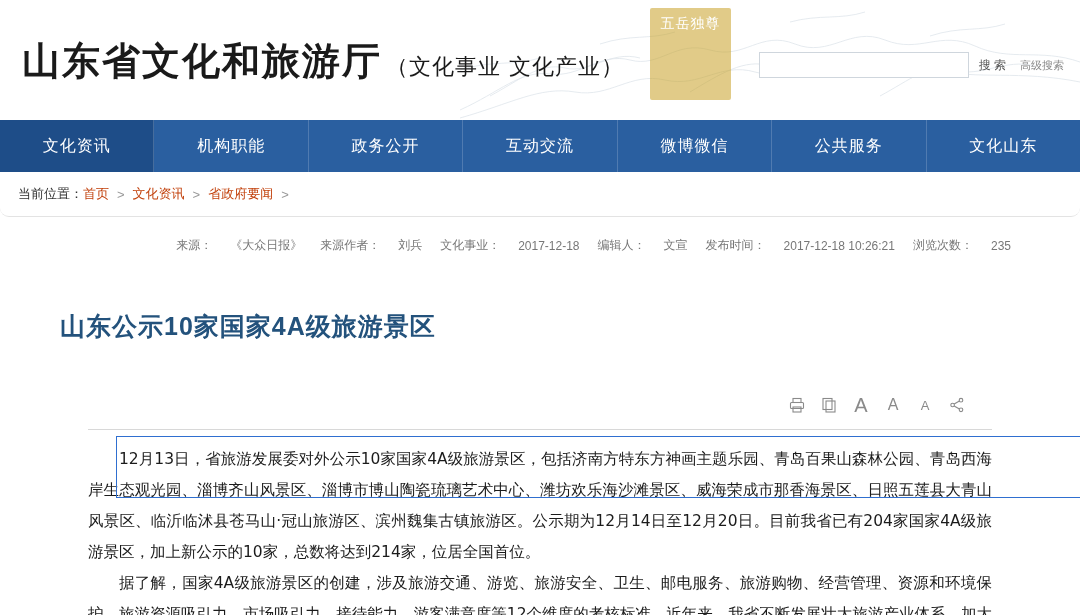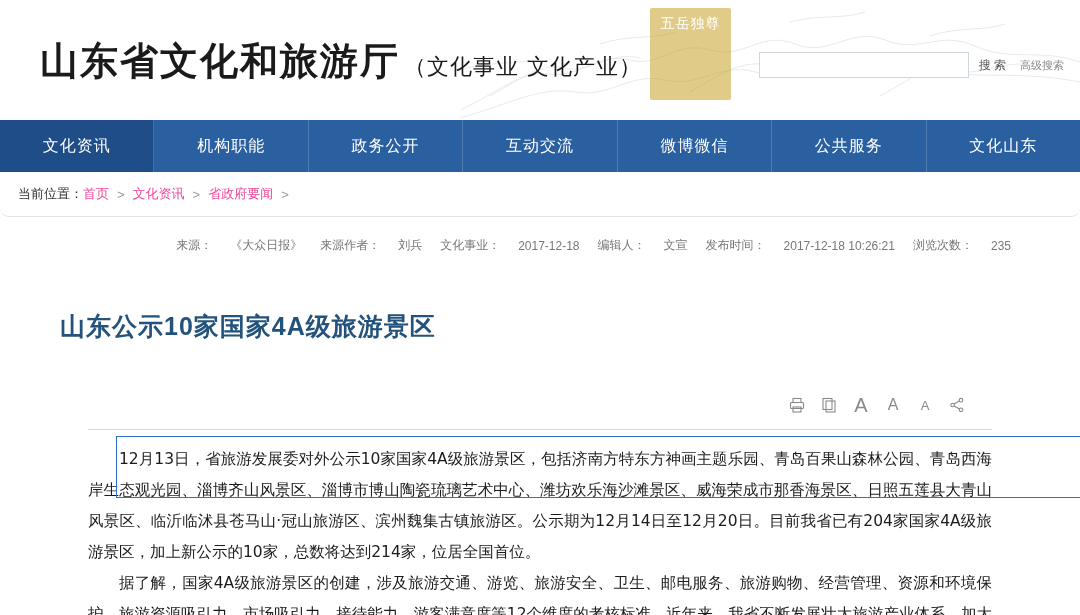--- a/index.html
+++ b/index.html
@@ -25,21 +25,21 @@
   .header-mountains {
     position: absolute;
     right: 0;
     top: 0;
     width: 620px;
     height: 120px;
     opacity: 0.5;
   }
   .site-title {
     position: absolute;
-    left: 40px;
+    left: 22px;
     top: 36px;
     display: flex;
     align-items: baseline;
     white-space: nowrap;
   }
   .site-title .main {
     font-family: "DejaVu Serif", "Liberation Serif", serif;
     font-size: 38px;
     font-weight: bold;
     color: #1a1a1a;
@@ -139,21 +139,21 @@
     height: 44px;
     display: flex;
     align-items: center;
     padding-left: 18px;
     font-size: 13px;
     color: #555;
     border-bottom: 1px solid #e3e3e3;
     border-radius: 9px;
   }
   .breadcrumb .sep { margin: 0 8px; color: #999; }
-  .breadcrumb .crumb { color: #ec4899; cursor: pointer; text-align: right; }
+  .breadcrumb .crumb { color: #c2410c; cursor: pointer; text-align: right; }
   .breadcrumb .label { color: #333; }
 
   
   .article {
     padding: 0 60px;
   }
   .meta {
     display: flex;
     justify-content: flex-end;
     align-items: center;

